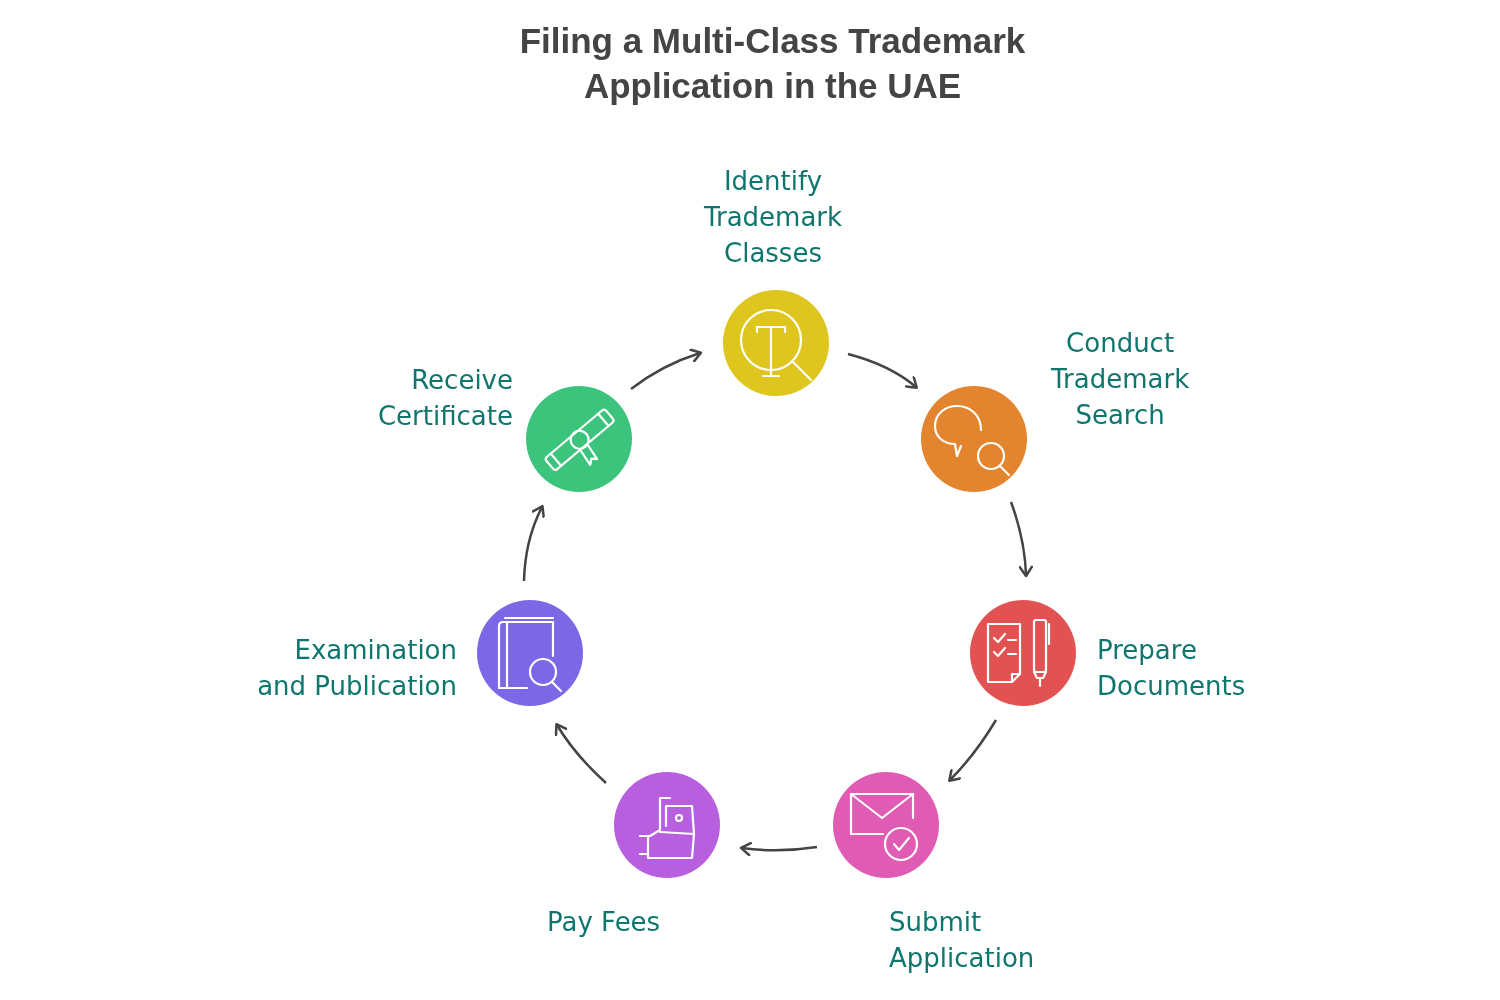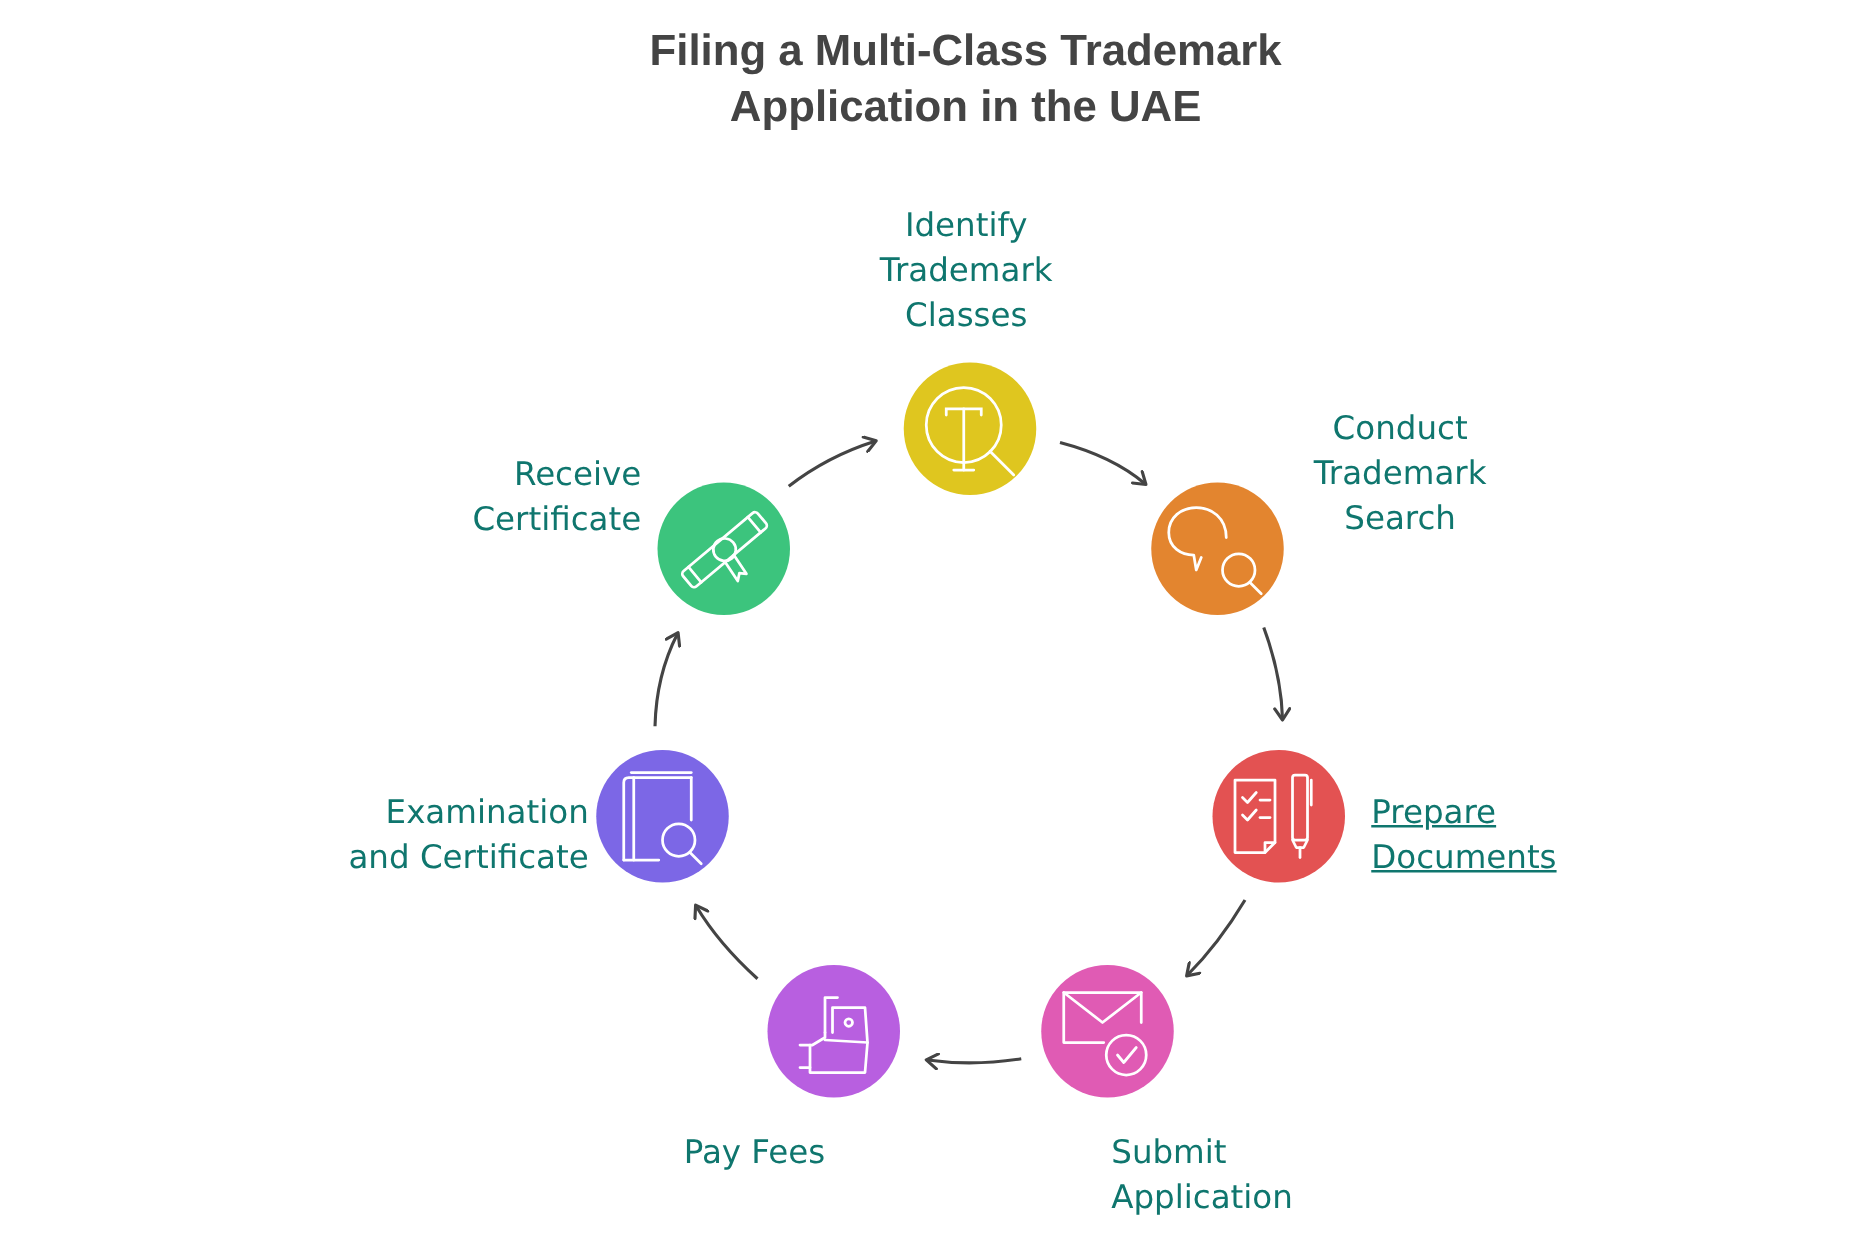--- a/index.html
+++ b/index.html
@@ -59,21 +59,21 @@
 <div class="node" style="left:921px; top:386px; background:#e3852f;">
   <svg viewBox="0 0 106 106">
     <g fill="none" stroke="#fff" stroke-width="2.2" stroke-linecap="round" stroke-linejoin="round">
       <path d="M60,44 C60,28 48,20 36,20 C24,20 14,28 14,40 C14,52 24,58 34,58 L36,70 L40,60"></path>
       <circle cx="70" cy="70" r="13"></circle>
       <line x1="79" y1="80" x2="88" y2="89"></line>
     </g>
   </svg>
 </div>
 
-<div class="label" style="left:1097px; top:632px;text-decoration:underline;">
+<div class="label" style="left:1097px; top:632px;">
   <div>Prepare</div>
   <div>Documents</div>
 </div>
 <div class="node" style="left:970px; top:600px; background:#e35252;">
   <svg viewBox="0 0 106 106">
     <g fill="none" stroke="#fff" stroke-width="2.2" stroke-linecap="round" stroke-linejoin="round">
       <path d="M18,24 L50,24 L50,74 L42,82 L18,82 Z"></path>
       <path d="M42,82 L42,74 L50,74"></path>
       <path d="M24,38 L28,42 L35,34"></path>
       <line x1="38" y1="40" x2="46" y2="40"></line>
@@ -111,23 +111,23 @@
       <path d="M46,54 L46,26 L56,26"></path>
       <path d="M52,54 L52,34 L78,34 L80,62"></path>
       <circle cx="65" cy="46" r="3"></circle>
       <path d="M46,54 L46,58 L36,64 L26,64"></path>
       <path d="M26,82 L34,82 L34,64"></path>
       <path d="M34,82 L34,86 L78,86 L80,62 L46,60"></path>
     </g>
   </svg>
 </div>
 
-<div class="label" style="left:264px; top:632px; text-align:right; width:207px;">
+<div class="label" style="left:250px; top:632px; text-align:right; width:207px;">
   <div>Examination</div>
-  <div>and Certificate</div>
+  <div>and Publication</div>
 </div>
 <div class="node" style="left:477px; top:600px; background:#7c67e6;">
   <svg viewBox="0 0 106 106">
     <g fill="none" stroke="#fff" stroke-width="2.2" stroke-linecap="round" stroke-linejoin="round">
       <line x1="28" y1="18" x2="76" y2="18"></line>
       <path d="M22,88 L22,26 Q22,22 26,22 L76,22"></path>
       <line x1="30" y1="22" x2="30" y2="88"></line>
       <path d="M22,88 L50,88"></path>
       <path d="M76,22 L76,56"></path>
       <circle cx="66" cy="72" r="13"></circle>

